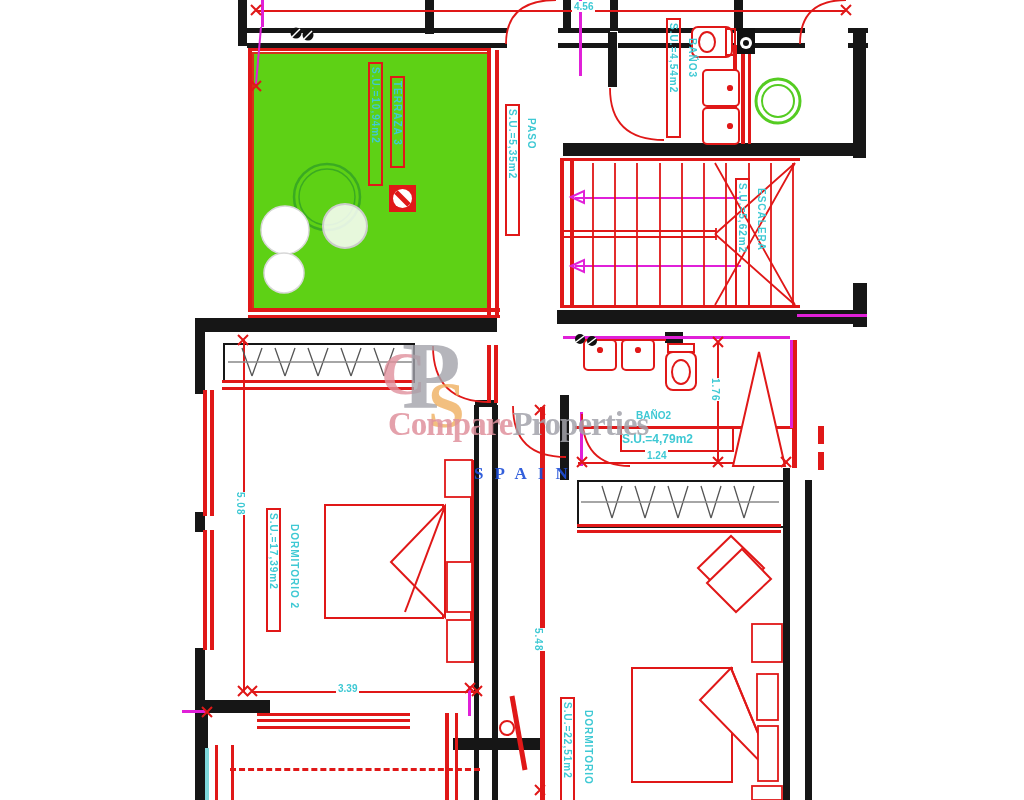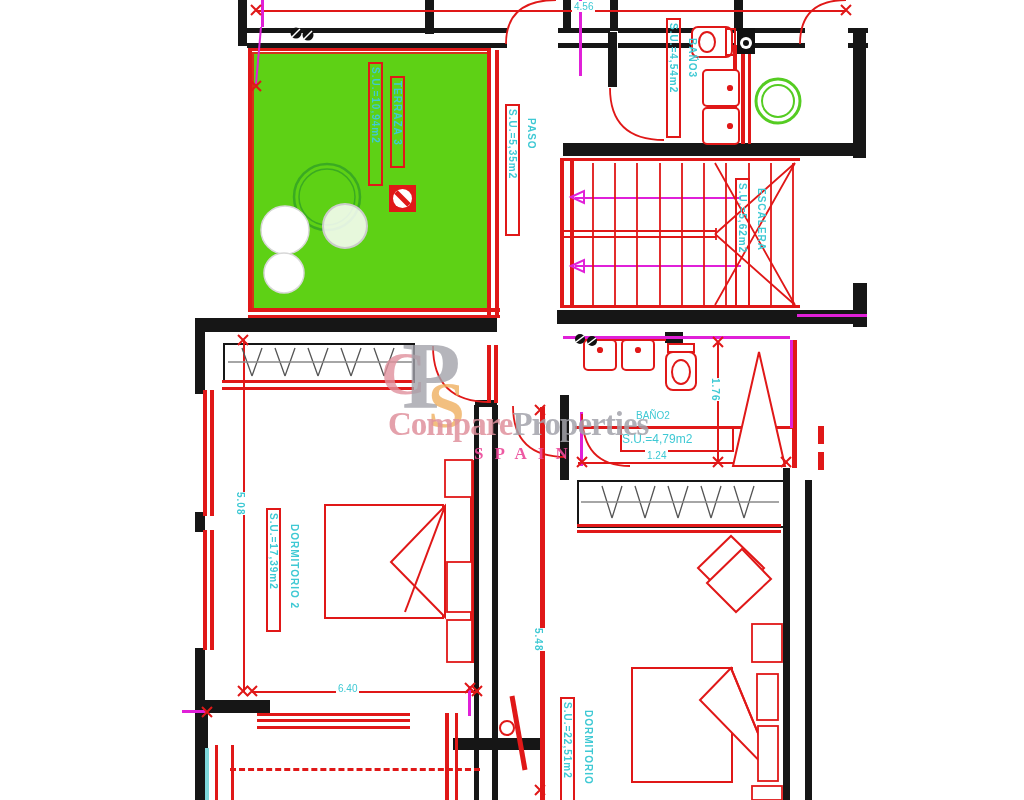--- a/index.html
+++ b/index.html
@@ -5,30 +5,30 @@
   html,body{margin:0;padding:0;background:#fff;}
   #plan{position:relative;width:1024px;height:800px;background:#fff;overflow:hidden;
         font-family:"Liberation Sans",sans-serif;}
   .wb{position:absolute;background:#161616;}
   .wr{position:absolute;background:#e01818;}
   .wm{position:absolute;background:#e020d8;}
   .wc{position:absolute;background:#7fd8dc;}
   .boxk{position:absolute;border:2px solid #161616;background:#fff;}
   .vt{position:absolute;writing-mode:vertical-rl;text-orientation:mixed;color:#3fc9d4;
       font-size:10px;font-weight:bold;letter-spacing:1px;line-height:1.1;white-space:nowrap;}
-  .ht{position:absolute;color:#3fc9d4;font-size:10px;font-weight:normal;white-space:nowrap;}
+  .ht{position:absolute;color:#3fc9d4;font-size:10px;font-weight:bold;white-space:nowrap;}
   .rbox{border:2px solid #e01818;padding:3px 0;}
   .dim{background:#fff;padding:0 2px;}
   .dashline{position:absolute;border-top:3px dashed #e01818;}
   .green{position:absolute;left:252px;top:52px;width:234px;height:256px;background:#5ed115;
          border:2px solid #d43318;}
   .wm-brand{position:absolute;left:388px;top:406px;font-family:"Liberation Serif",serif;
             font-weight:bold;font-size:33px;letter-spacing:-1px;opacity:.85;white-space:nowrap;}
-  .wm-spain{position:absolute;left:474px;top:444px;font-family:"Liberation Serif",serif;
-            font-weight:bold;font-size:17px;letter-spacing:11px;color:#ec4899;opacity:.9;}
+  .wm-spain{position:absolute;left:474px;top:464px;font-family:"Liberation Serif",serif;
+            font-weight:bold;font-size:17px;letter-spacing:11px;color:#1d4ed8;opacity:.9;}
   .mono{position:absolute;font-family:"Liberation Serif",serif;font-weight:bold;opacity:.8;line-height:1;}
   svg{position:absolute;left:0;top:0;}
 </style>
 </head>
 <body>
 
 <div id="plan">
 
   <div class="green"></div>
 
@@ -265,21 +265,21 @@
   <div class="ht rbox" style="left:620px;top:427px;width:110px;height:15px;font-size:12px">S.U.=4,79m2</div>
 
   <div class="vt rbox" style="left:266px;top:508px;height:114px">S.U.=17,39m2</div>
   <div class="vt" style="left:289px;top:524px;height:134px">DORMITORIO 2</div>
 
   <div class="vt rbox" style="left:560px;top:697px;height:101px">S.U.=22,51m2</div>
   <div class="vt" style="left:583px;top:710px;height:90px">DORMITORIO</div>
 
   <div class="ht dim" style="left:572px;top:1px">4.56</div>
   <div class="vt dim" style="left:233px;top:492px">5.08</div>
-  <div class="ht dim" style="left:336px;top:683px">6.40</div>
+  <div class="ht dim" style="left:336px;top:683px">3.39</div>
   <div class="vt dim" style="left:531px;top:628px">5.48</div>
   <div class="vt dim" style="left:708px;top:378px">1.76</div>
   <div class="ht dim" style="left:645px;top:450px">1.24</div>
 
   <div class="mono" style="left:381px;top:342px;font-size:62px;color:#e0919d">C</div>
   <div class="mono" style="left:402px;top:328px;font-size:96px;color:#a3a3ab">P</div>
   <div class="mono" style="left:428px;top:372px;font-size:66px;color:#f0b060">S</div>
   <div class="wm-brand"><span style="color:#e0919d">Compare</span><span style="color:#a3a3ab">Properties</span></div>
   <div class="wm-spain">SPAIN</div>
 

